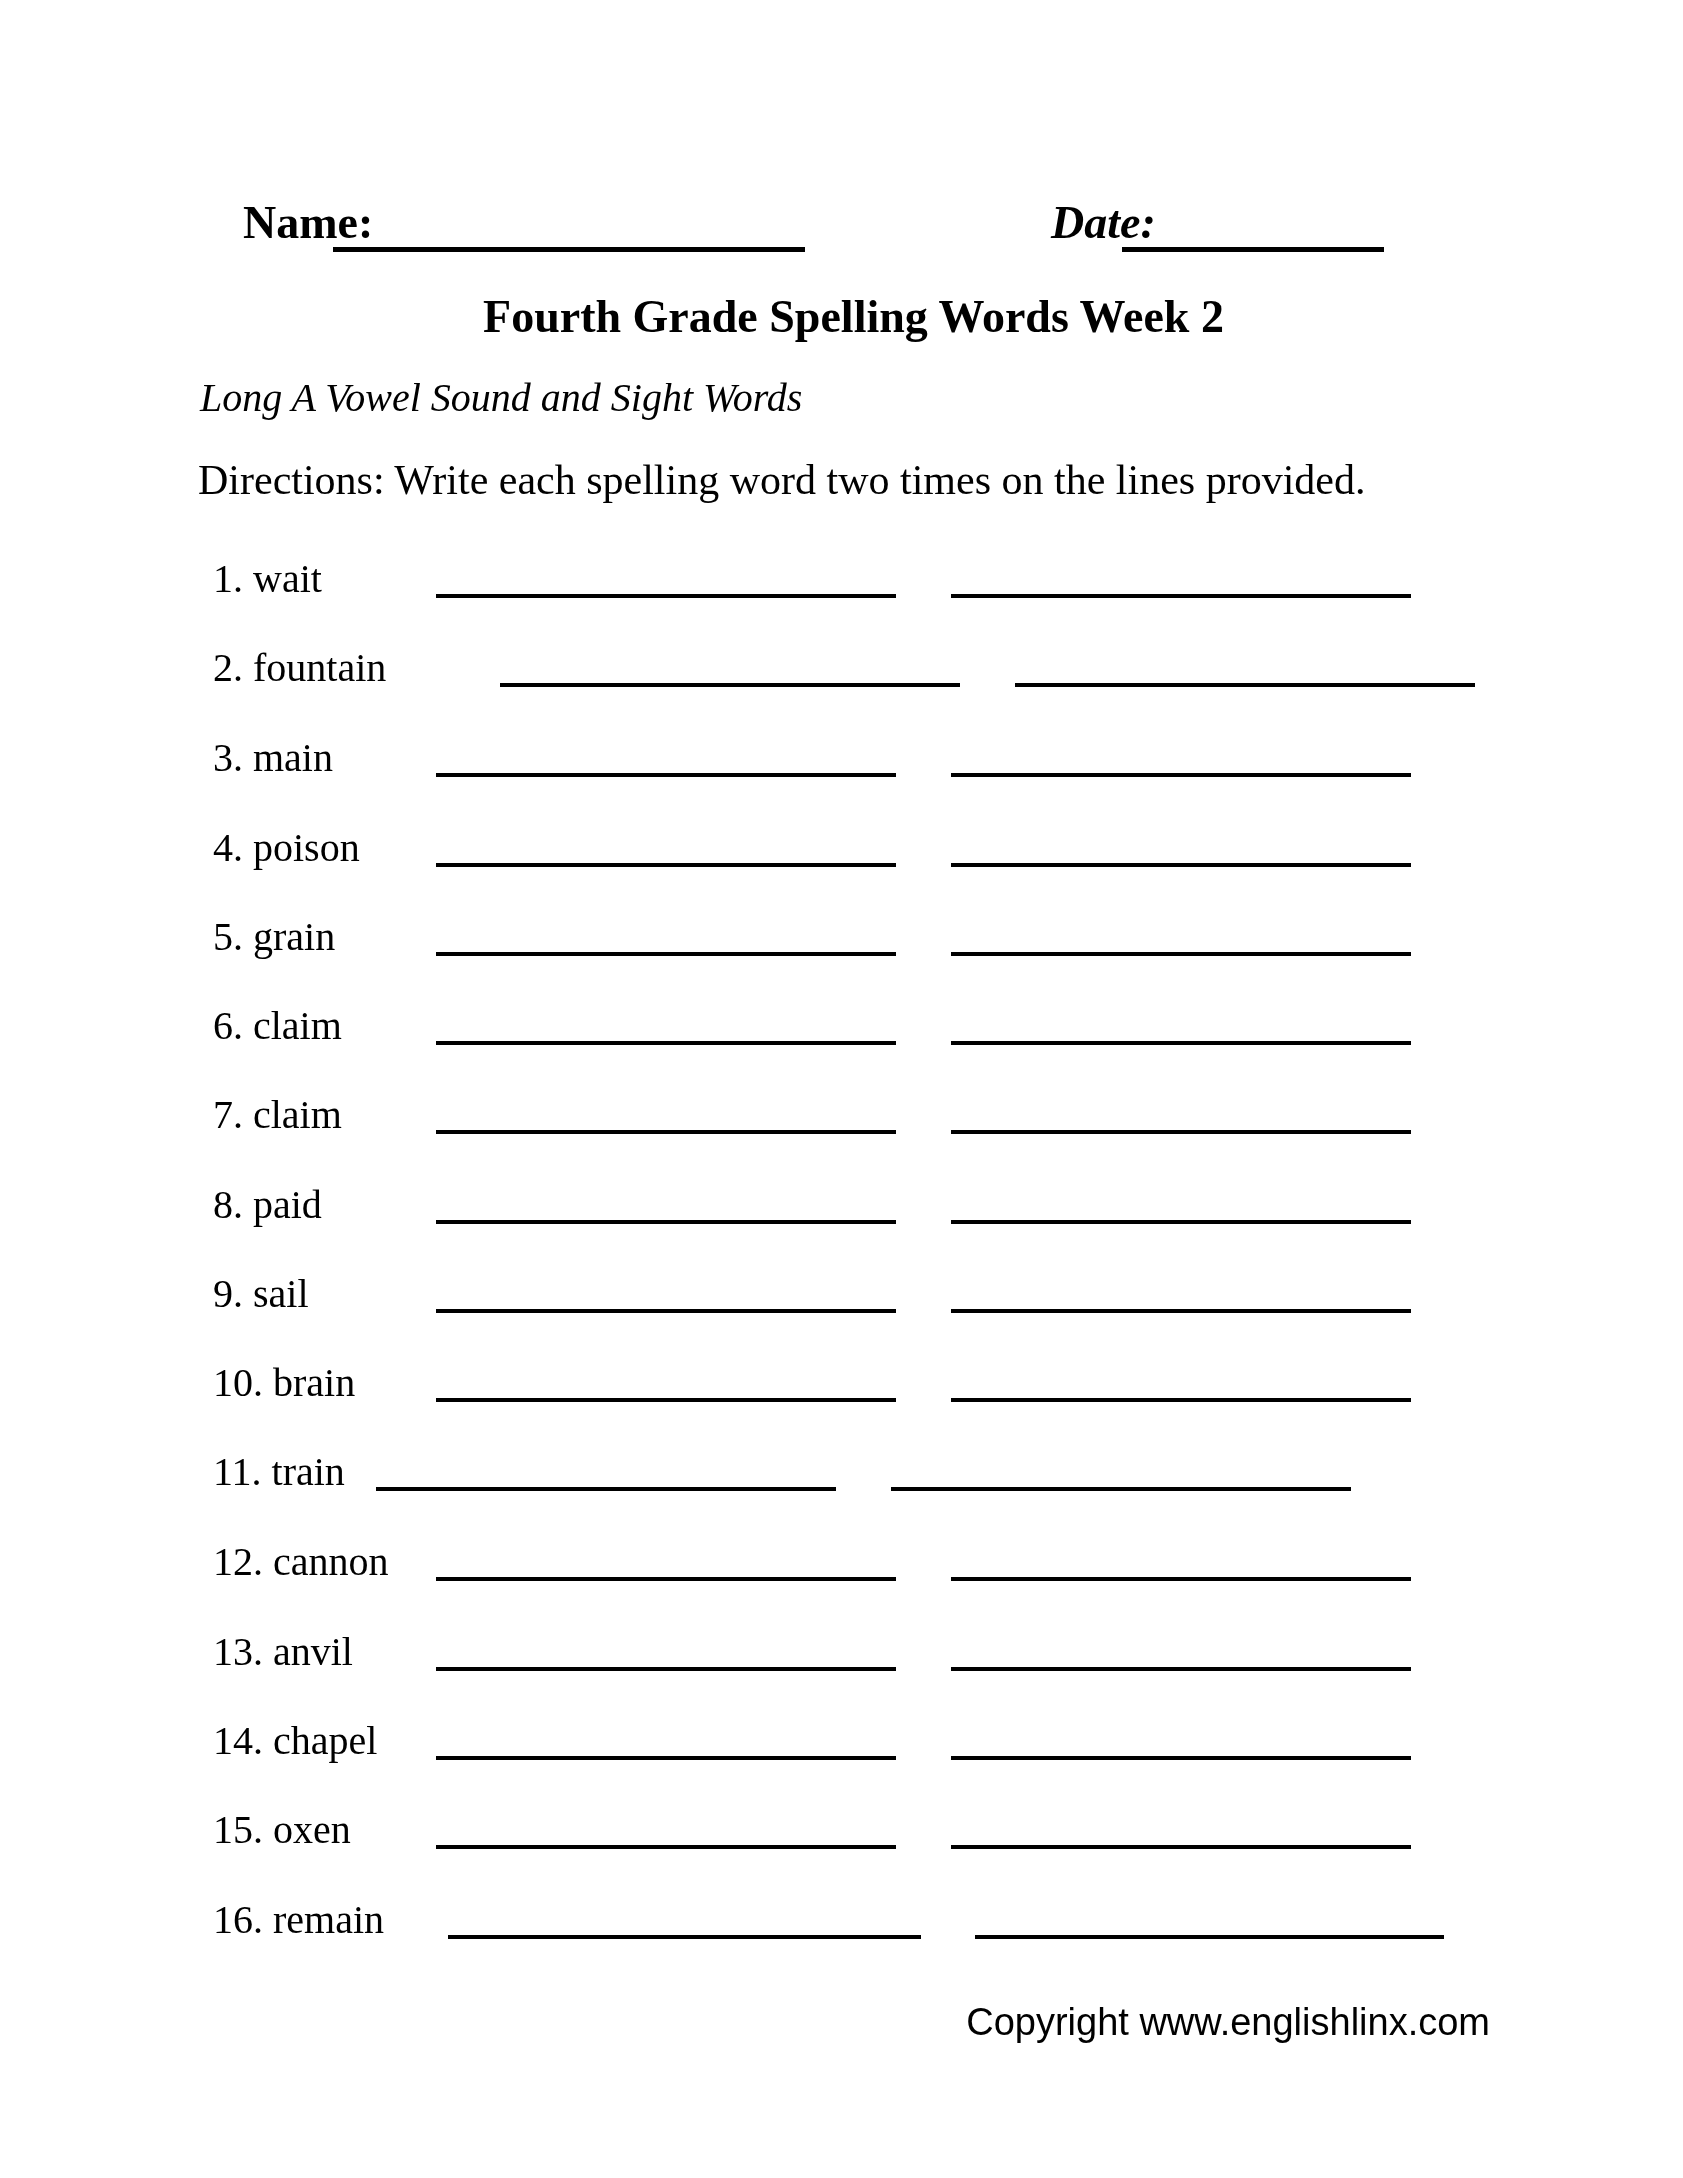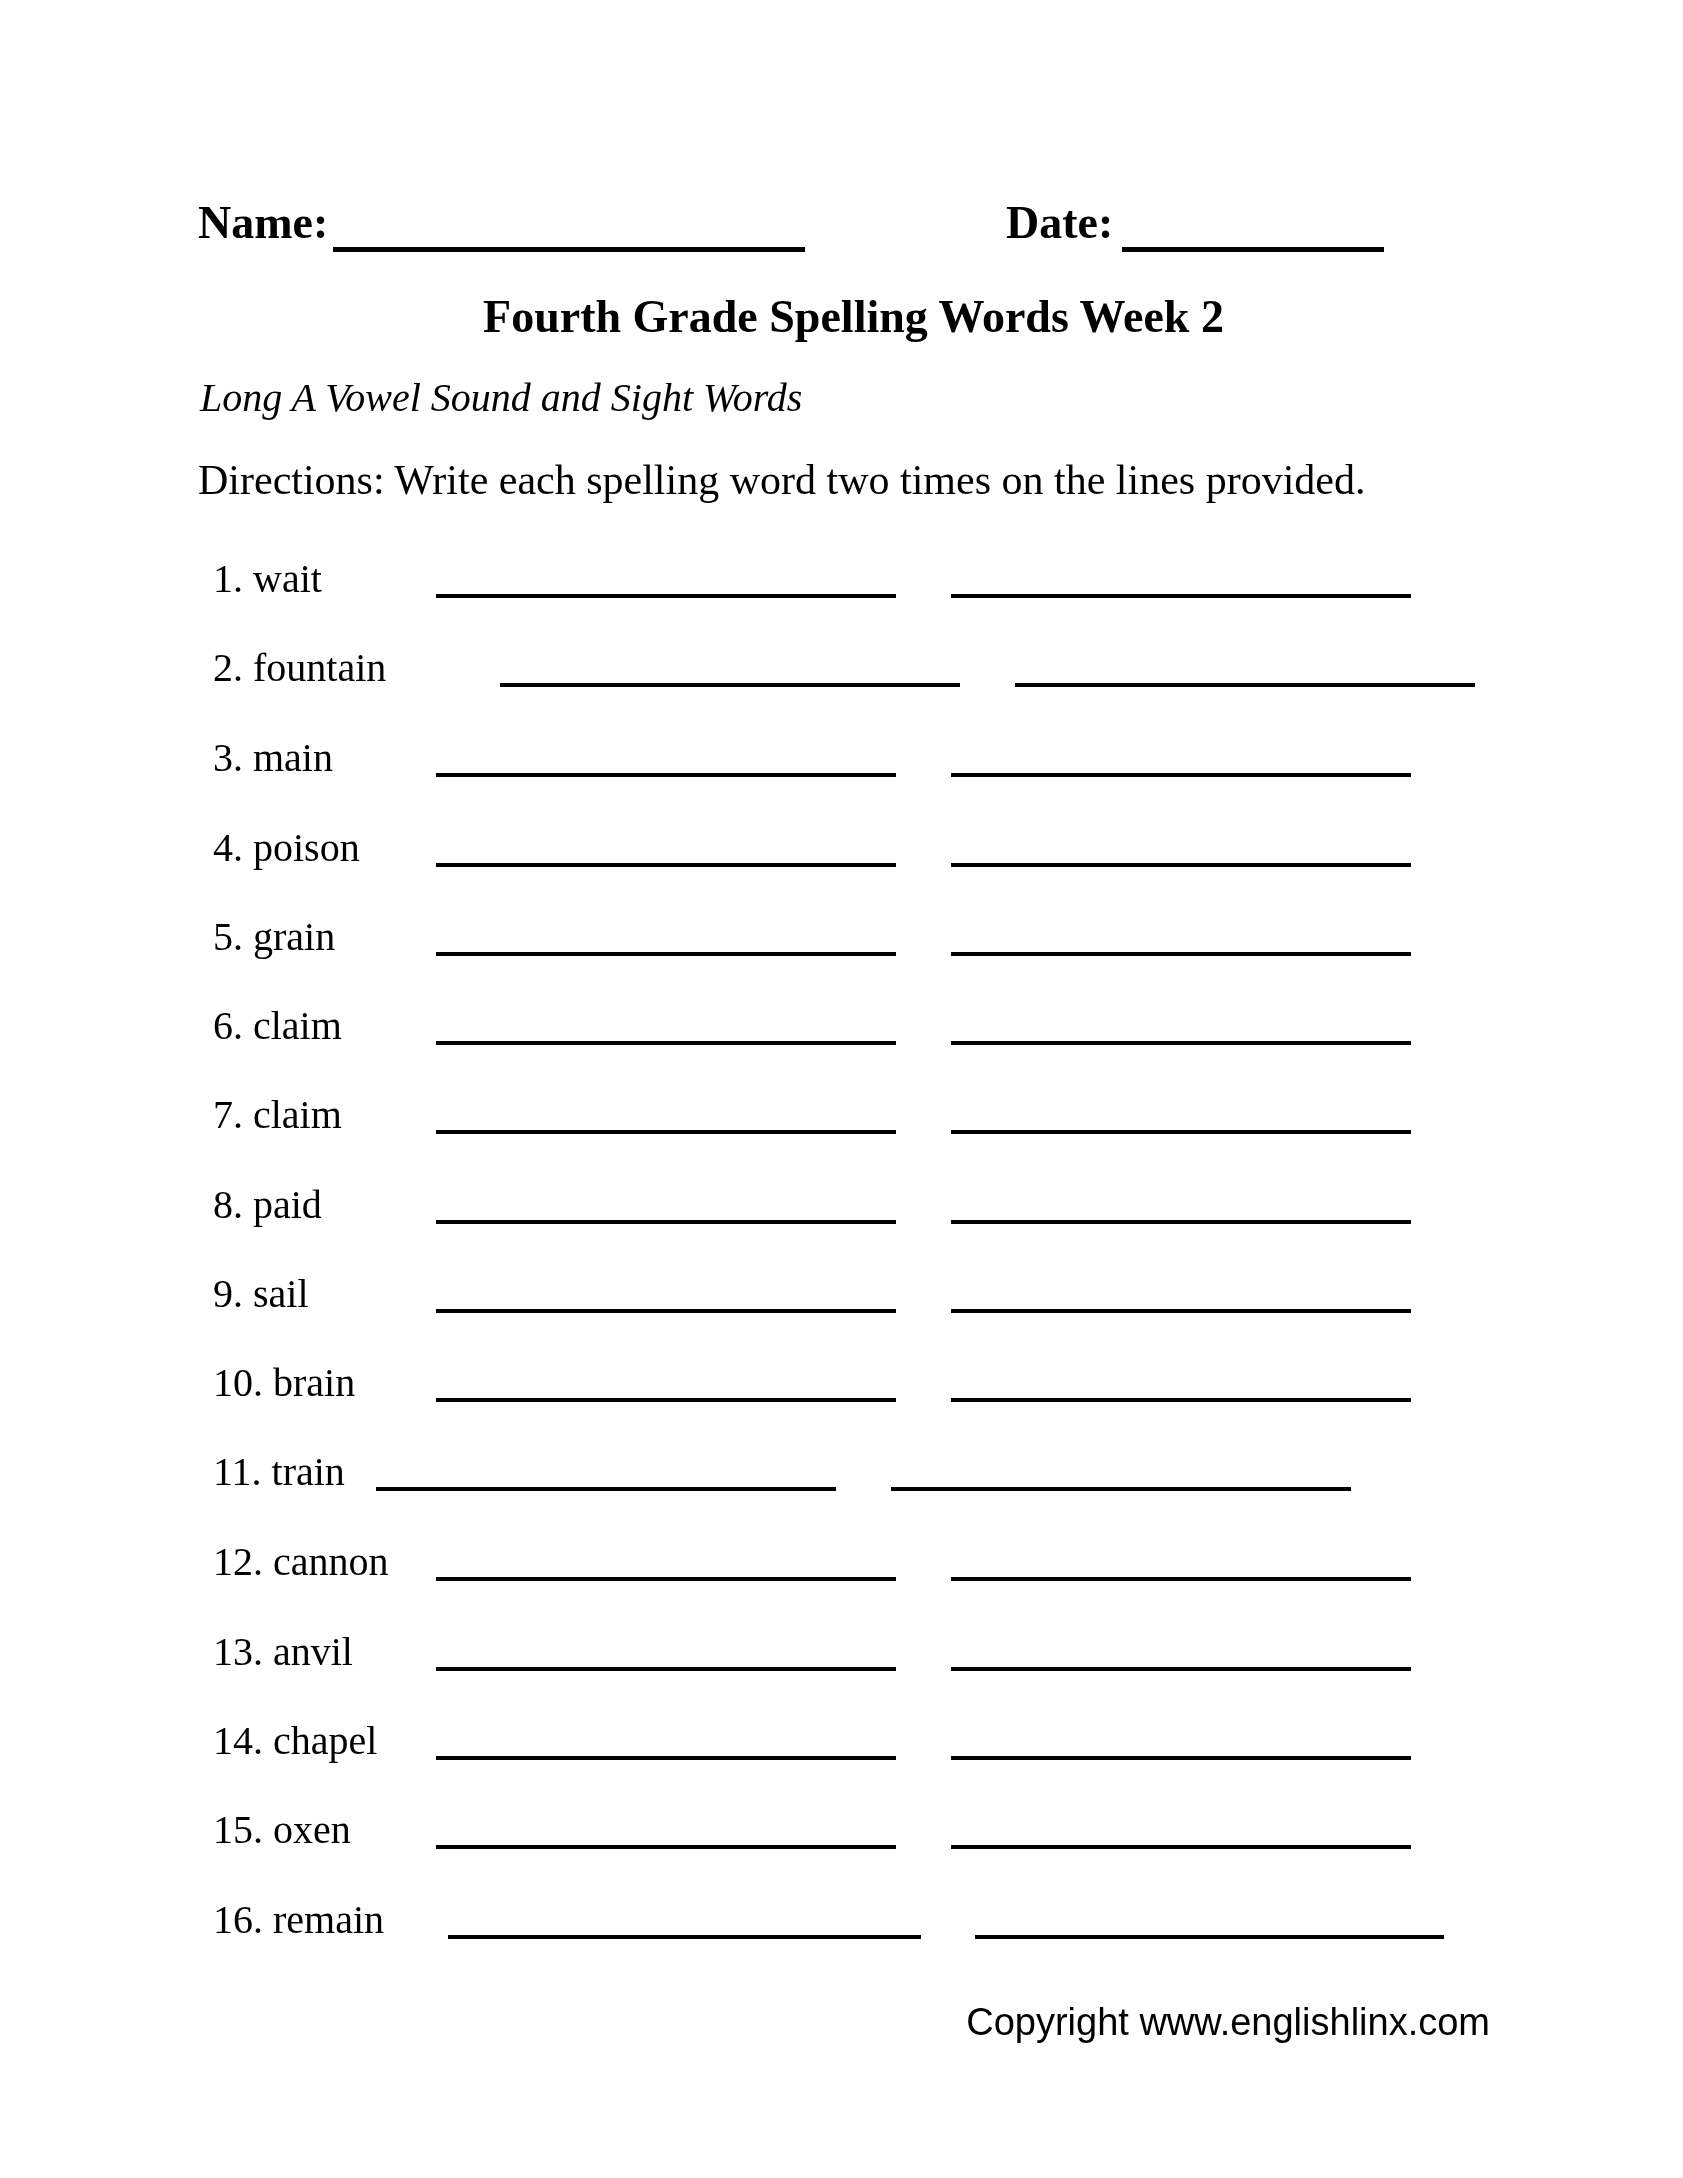--- a/index.html
+++ b/index.html
@@ -17,23 +17,24 @@
     overflow: hidden;
   }
   .abs { position: absolute; }
 
   
   .name-label, .date-label {
     font-size: 46px;
     font-weight: bold;
     line-height: 1.1;
     white-space: nowrap;
+    margin-left: 45px;
   }
   .name-label { left: 198px; top: 198px; }
-  .date-label { left: 1006px; top: 198px; }
+  .date-label { left: 1006px; top: 198px; font-style: italic; }
   .hline {
     background: #000000;
     height: 5px;
   }
   .name-line { left: 333px; top: 247px; width: 472px; }
   .date-line { left: 1122px; top: 247px; width: 262px; }
 
   
   .title {
     left: 0; right: 0; top: 292px;

